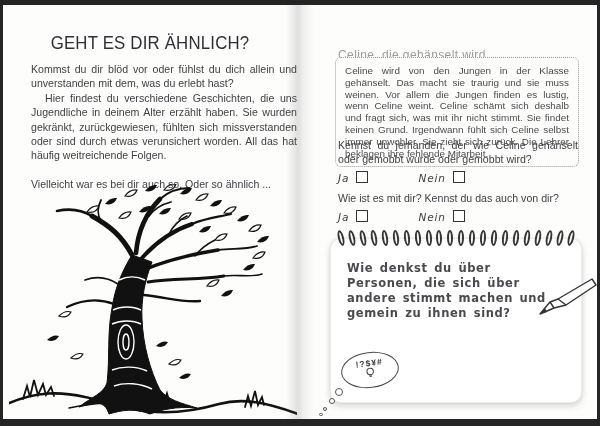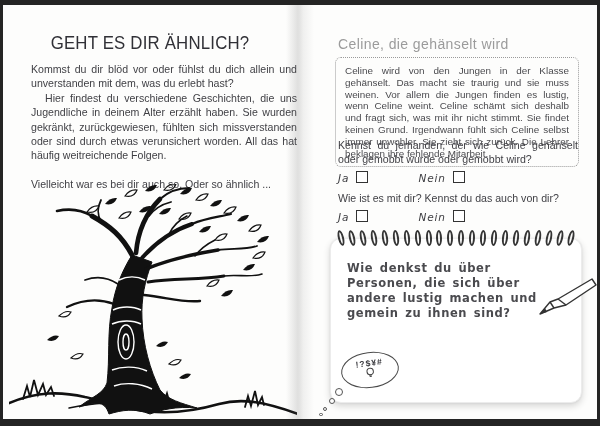--- a/index.html
+++ b/index.html
@@ -24,21 +24,21 @@
   .bodytext{position:absolute;left:28px;top:62px;width:266px;font-size:10.6px;line-height:14.4px;text-align:justify;}
   .bodytext p{margin:0;}
   .bodytext p.indent{text-indent:14px;}
   .bodytext p.spaced{margin-top:14px;text-align:left;}
   .pagenum{position:absolute;font-size:11px;letter-spacing:1.5px;color:#33695d;margin-top:39px;}
   .pagenum.pn-left{left:35px;top:382px;z-index:1;}
   .pagenum.pn-right{left:248px;top:381px;z-index:2;}
   .tree{position:absolute;left:6px;top:184px;z-index:2;}
 
   
-  .heading{position:absolute;left:38px;top:36px;margin:0;font-size:14px;font-weight:400;
+  .heading{position:absolute;left:38px;top:48px;margin:0;font-size:12px;font-weight:400;
     letter-spacing:.4px;color:#9b9b9b;}
   .storybox{position:absolute;left:35px;top:57px;width:224px;border:1px dotted #9a9a9a;
     border-radius:6px;padding:7px 9px;background:#fdfdfc;}
   .storybox p{margin:0;font-size:9.9px;line-height:11.8px;color:#4a4a4e;text-align:justify;}
   .question{position:absolute;left:38px;width:240px;margin:0;font-size:10.6px;line-height:13.5px;text-align:justify;}
   .q1{top:139px;}
   .q2{top:192px;}
   .answers{position:absolute;left:38px;height:14px;}
   .a1{top:168px;}
   .a2{top:207px;}
@@ -215,21 +215,21 @@
           <span class="ring" style="transform: rotate(3.3deg);"></span>
           <span class="ring" style="transform: rotate(4.7deg);"></span>
           <span class="ring" style="transform: rotate(6deg);"></span>
           <span class="ring" style="transform: rotate(7.3deg);"></span>
           <span class="ring" style="transform: rotate(8.7deg);"></span>
           <span class="ring" style="transform: rotate(10deg);"></span>
           <span class="ring" style="transform: rotate(11.3deg);"></span>
           <span class="ring" style="transform: rotate(12.7deg);"></span>
           <span class="ring" style="transform: rotate(14deg);"></span>
         </div>
-      <p class="hand notebook-text">Wie denkst du über Personen, die sich über andere lustig machen und gemein zu ihnen sind?</p>
+      <p class="hand notebook-text">Wie denkst du über Personen, die sich über andere stimmt machen und gemein zu ihnen sind?</p>
 
       <svg class="pencil" width="62" height="46" viewBox="0 0 62 46">
         <g stroke="#333" stroke-width="1.4" fill="#fff" stroke-linejoin="round">
           <path d="M5,39 L15,27 L23,24 L57,4 L61,10 L31,30 L19,33 Z"></path>
           <path d="M15,27 L19,33" fill="none"></path>
           <path d="M23,24 L31,30" fill="none"></path>
         </g>
         <path d="M5,39 L10,33 L12,37 Z" fill="#333"></path>
       </svg>
 

